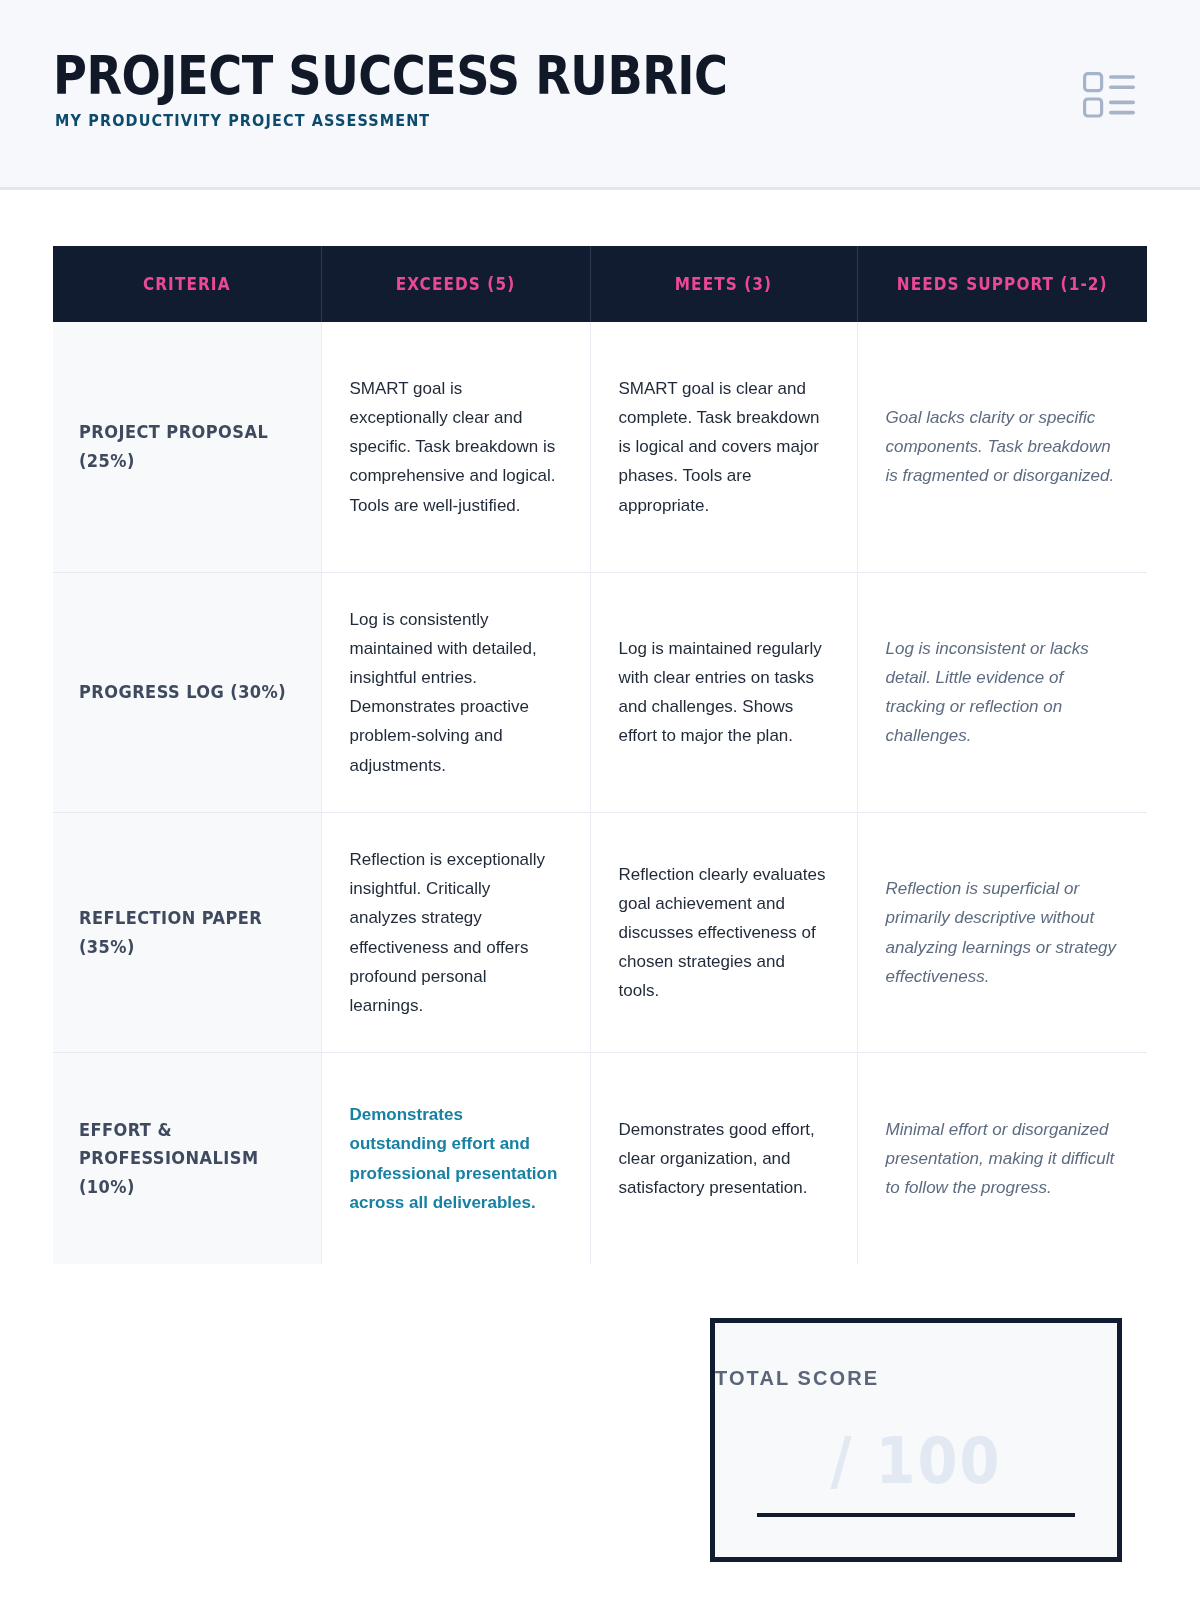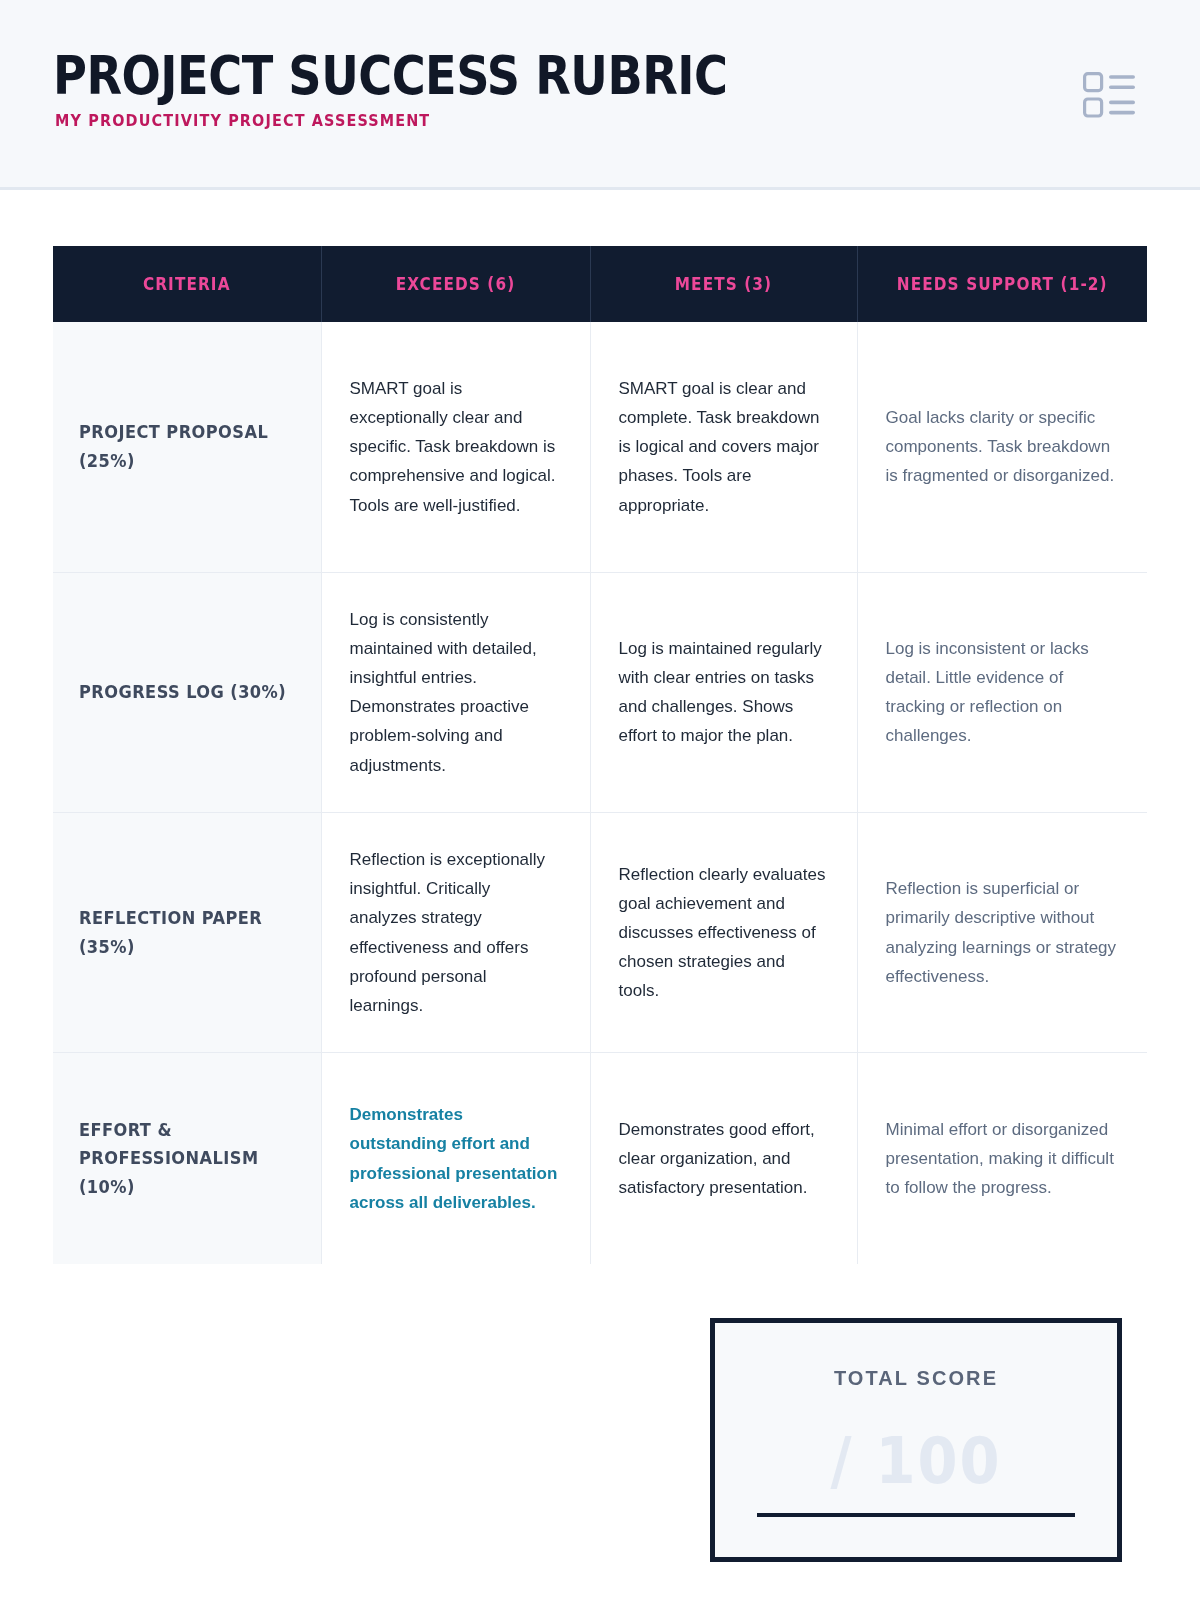--- a/index.html
+++ b/index.html
@@ -56,21 +56,21 @@
 
   .subtitle {
     position: absolute;
     left: 2px;
     top: 113px;
     font-family: "Liberation Sans Narrow", "DejaVu Sans Condensed", "Liberation Sans", sans-serif;
     font-weight: 700;
     font-size: 16px;
     line-height: 1;
     letter-spacing: 1.15px;
-    color: #be185d;
+    color: #0c4a6e;
     white-space: nowrap;
   }
 
   .header-icon {
     position: absolute;
     right: 10px;
     top: 72px;
     width: 54px;
     height: 46px;
   }
@@ -128,20 +128,21 @@
     font-family: "Liberation Sans Narrow", "DejaVu Sans Condensed", "Liberation Sans", sans-serif;
     font-weight: 700;
     font-size: 18px;
     letter-spacing: 0.45px;
     color: #3f4a5e;
     line-height: 1.58;
     padding: 16px 26px;
   }
 
   .rubric-table tbody td.needs-cell {
+    font-style: italic;
     color: #5d6b80;
     margin-left: 40px;
   }
 
   .rubric-table tbody td.highlight-cell {
     font-weight: 700;
     color: #1681a3;
   }
 
   
@@ -159,21 +160,20 @@
     height: 244px;
     background: #f7f9fb;
     border: 5px solid #111c30;
   }
 
   .score-label {
     position: absolute;
     left: 0;
     right: 0;
     top: 44px;
-    text-align: center;
     font-weight: 700;
     font-size: 20px;
     letter-spacing: 2.1px;
     color: #5a6579;
   }
 
   .score-value {
     position: absolute;
     left: 0;
     right: 0;
@@ -221,21 +221,21 @@
   <table class="rubric-table">
     <colgroup>
       <col class="col-criteria">
         <col class="col-exceeds">
         <col class="col-meets">
         <col class="col-needs">
     </colgroup>
     <thead>
       <tr>
         <th>CRITERIA</th>
-        <th>EXCEEDS (6)</th>
+        <th>EXCEEDS (5)</th>
         <th>MEETS (3)</th>
         <th>NEEDS SUPPORT (1-2)</th>
       </tr>
     </thead>
     <tbody>
       <tr class="row-0">
         <td class="criteria-cell">PROJECT PROPOSAL (25%)</td>
         <td class="exceeds-cell">SMART goal is exceptionally clear and specific. Task breakdown is comprehensive and logical. Tools are well-justified.</td>
         <td class="meets-cell">SMART goal is clear and complete. Task breakdown is logical and covers major phases. Tools are appropriate.</td>
         <td class="needs-cell">Goal lacks clarity or specific components. Task breakdown is fragmented or disorganized.</td>

